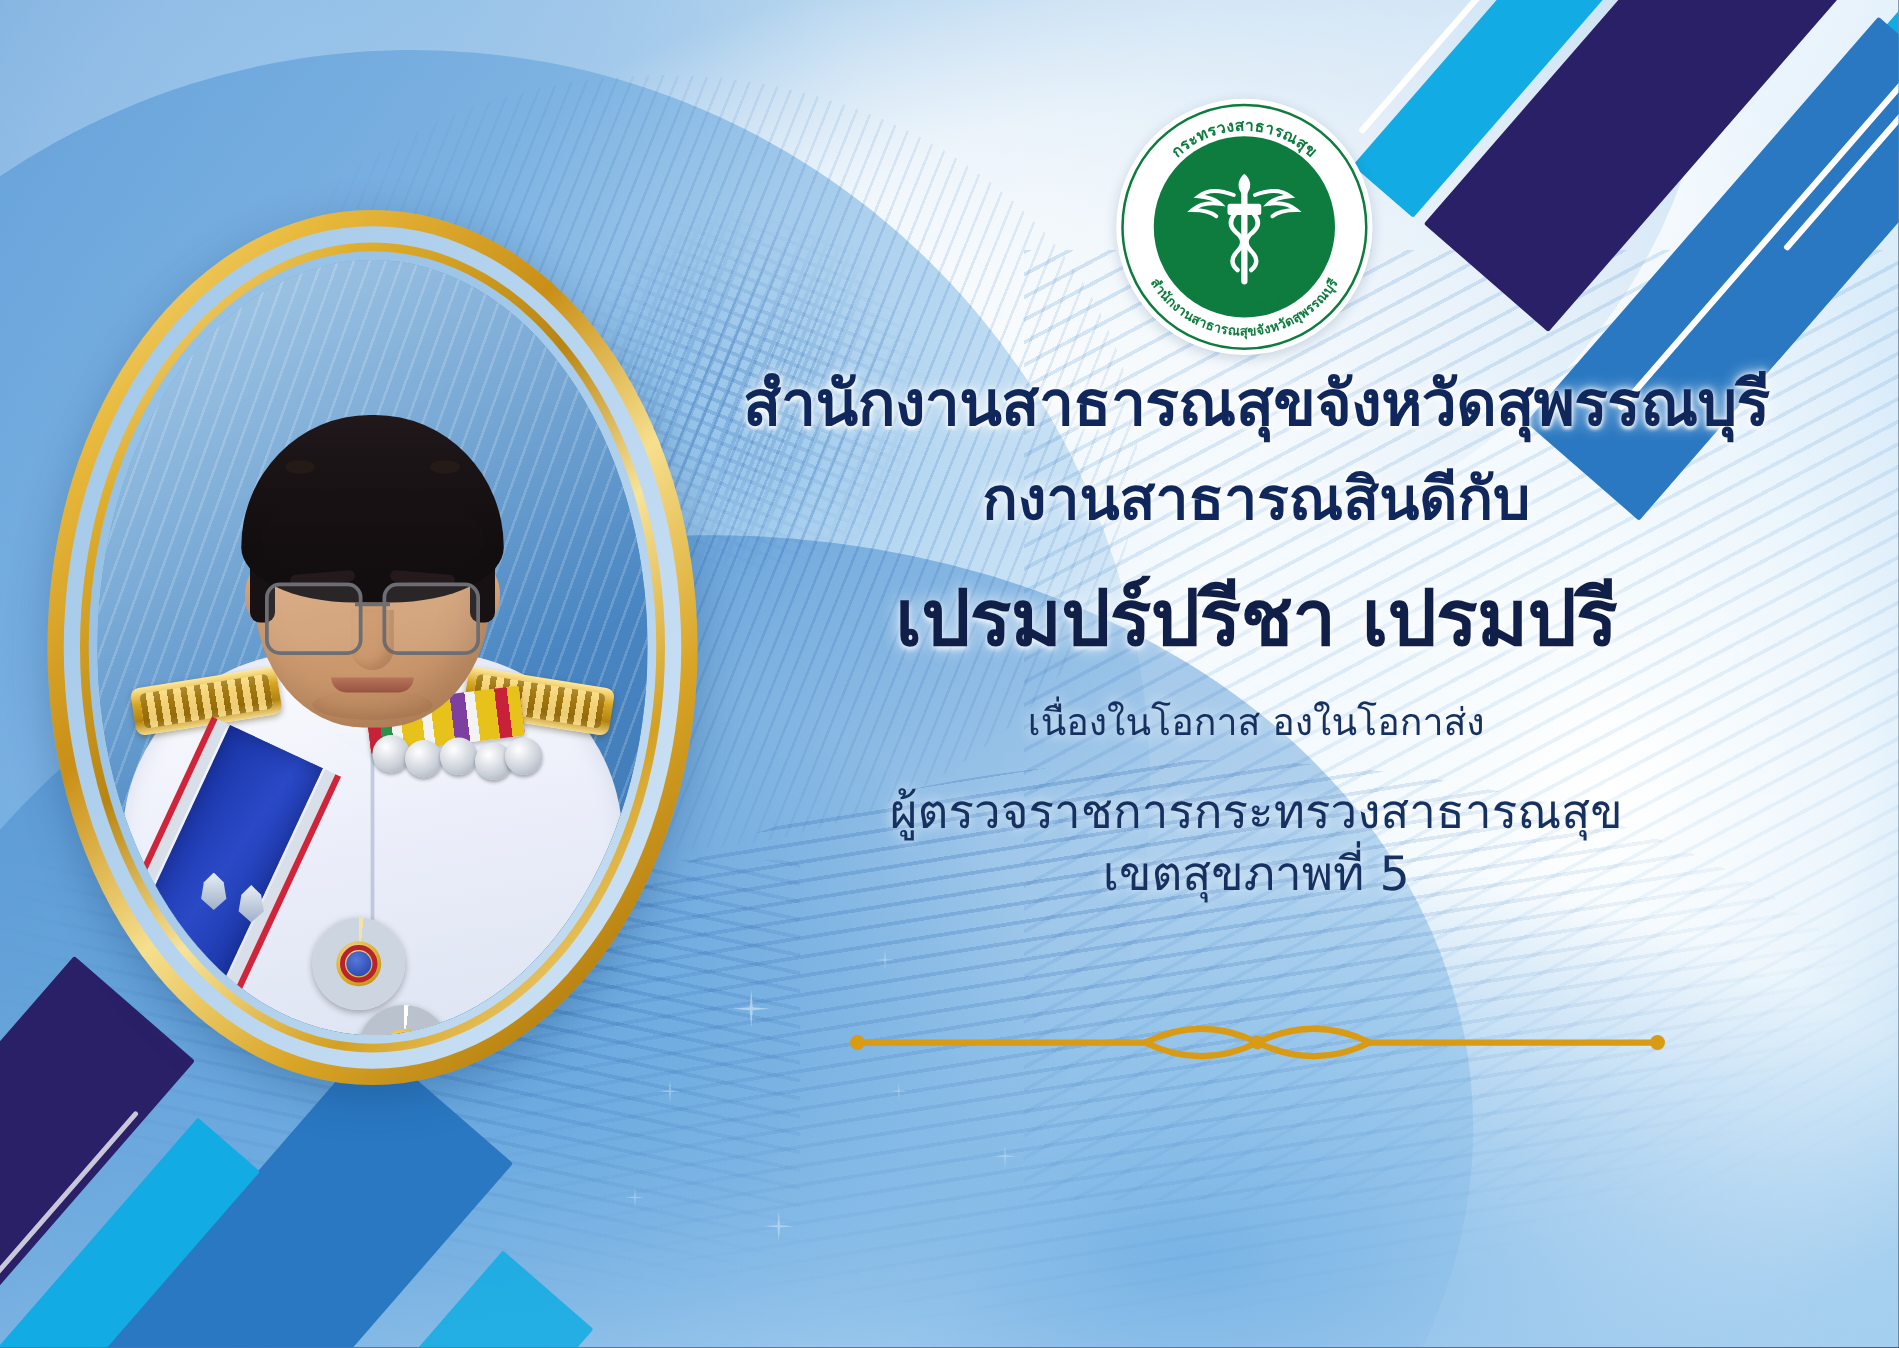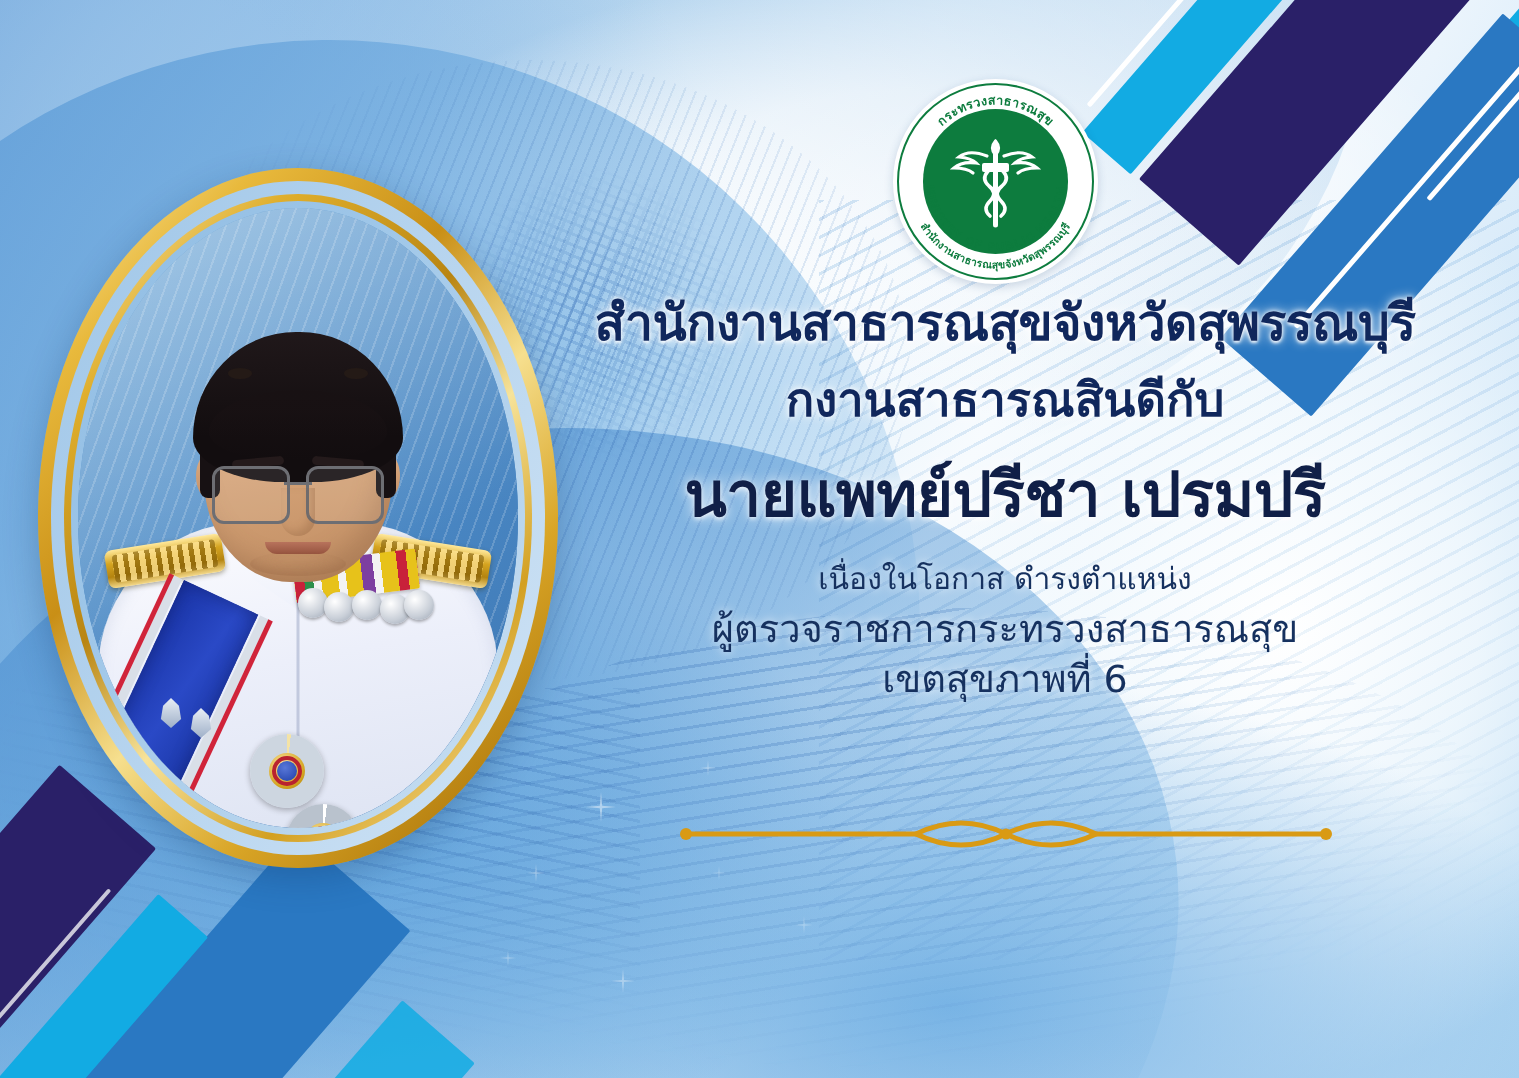--- a/index.html
+++ b/index.html
@@ -214,21 +214,21 @@
   .content{position:absolute;left:560px;top:296px;width:890px;text-align:center;}
   .th{font-family:"DejaVu Sans","Liberation Sans",sans-serif;}
   .t-org{font-size:50px;font-weight:700;color:#10275c;line-height:1.08;letter-spacing:-.5px;
     text-shadow:0 0 12px rgba(255,255,255,.95),0 0 5px rgba(255,255,255,.9),0 2px 3px rgba(255,255,255,.8);}
   .t-cong{margin-top:24px;font-size:47px;font-weight:700;color:#10275c;line-height:1.1;
     text-shadow:0 0 12px rgba(255,255,255,.95),0 0 5px rgba(255,255,255,.9);}
   .t-name{margin-top:36px;font-size:62px;font-weight:700;color:#101f47;line-height:1.08;letter-spacing:-.5px;
     text-shadow:0 0 14px rgba(255,255,255,.9),0 2px 4px rgba(255,255,255,.7);}
   .t-occ{margin-top:32px;font-size:30px;font-weight:400;color:#16315f;line-height:1.2;
     text-shadow:0 0 10px rgba(255,255,255,.9);}
-  .t-pos{margin-top:8px;font-size:38px;font-weight:400;color:#16315f;line-height:1.28;
+  .t-pos{margin-top:28px;font-size:38px;font-weight:400;color:#16315f;line-height:1.28;
     text-shadow:0 0 10px rgba(255,255,255,.9);}
 
   
   .divider{position:absolute;left:676px;top:812px;width:660px;height:44px;}
   .divider svg{width:100%;height:100%;overflow:visible;}
 </style>
 </head>
 <body>
 
 <div class="stage">
@@ -384,24 +384,24 @@
         <path d="M95 92 q8 -8 15 0 q7 8 -1 15 q-9 7 -1 15 q8 8 0 15" stroke-width="3.6"></path>
         <path d="M110 92 q-8 -8 -15 0 q-7 8 1 15 q9 7 1 15 q-8 8 0 15" stroke-width="3.6"></path>
         <rect x="89" y="84" width="27" height="9" rx="2" fill="#ffffff" stroke="none"></rect>
       </g>
     </svg>
   </div>
 
   <div class="content">
     <div class="th t-org">สำนักงานสาธารณสุขจังหวัดสุพรรณบุรี</div>
     <div class="th t-cong">กงานสาธารณสินดีกับ</div>
-    <div class="th t-name">นายแพทย์ปรีชา เปรมปรี</div>
-    <div class="th t-occ">เนื่องในโอกาส ดำรงตำแหน่ง</div>
+    <div class="th t-name">เปรมปร์ปรีชา เปรมปรี</div>
+    <div class="th t-occ">เนื่องในโอกาส องในโอกาส่ง</div>
     <div class="th t-pos">ผู้ตรวจราชการกระทรวงสาธารณสุข</div>
-    <div class="th t-pos" style="margin-top:2px;">เขตสุขภาพที่ 6</div>
+    <div class="th t-pos" style="margin-top:2px;">เขตสุขภาพที่ 5</div>
   </div>
 
   <div class="divider">
     <svg viewBox="0 0 660 44" preserveAspectRatio="none" aria-hidden="true">
       <g stroke="#d99a14" fill="none" stroke-width="5" stroke-linecap="round">
         <line x1="10" y1="22" x2="240" y2="22"></line>
         <line x1="420" y1="22" x2="650" y2="22"></line>
         <path d="M240 22 q45 -22 90 0 q-45 22 -90 0 Z"></path>
         <path d="M330 22 q45 -22 90 0 q-45 22 -90 0 Z"></path>
       </g>

